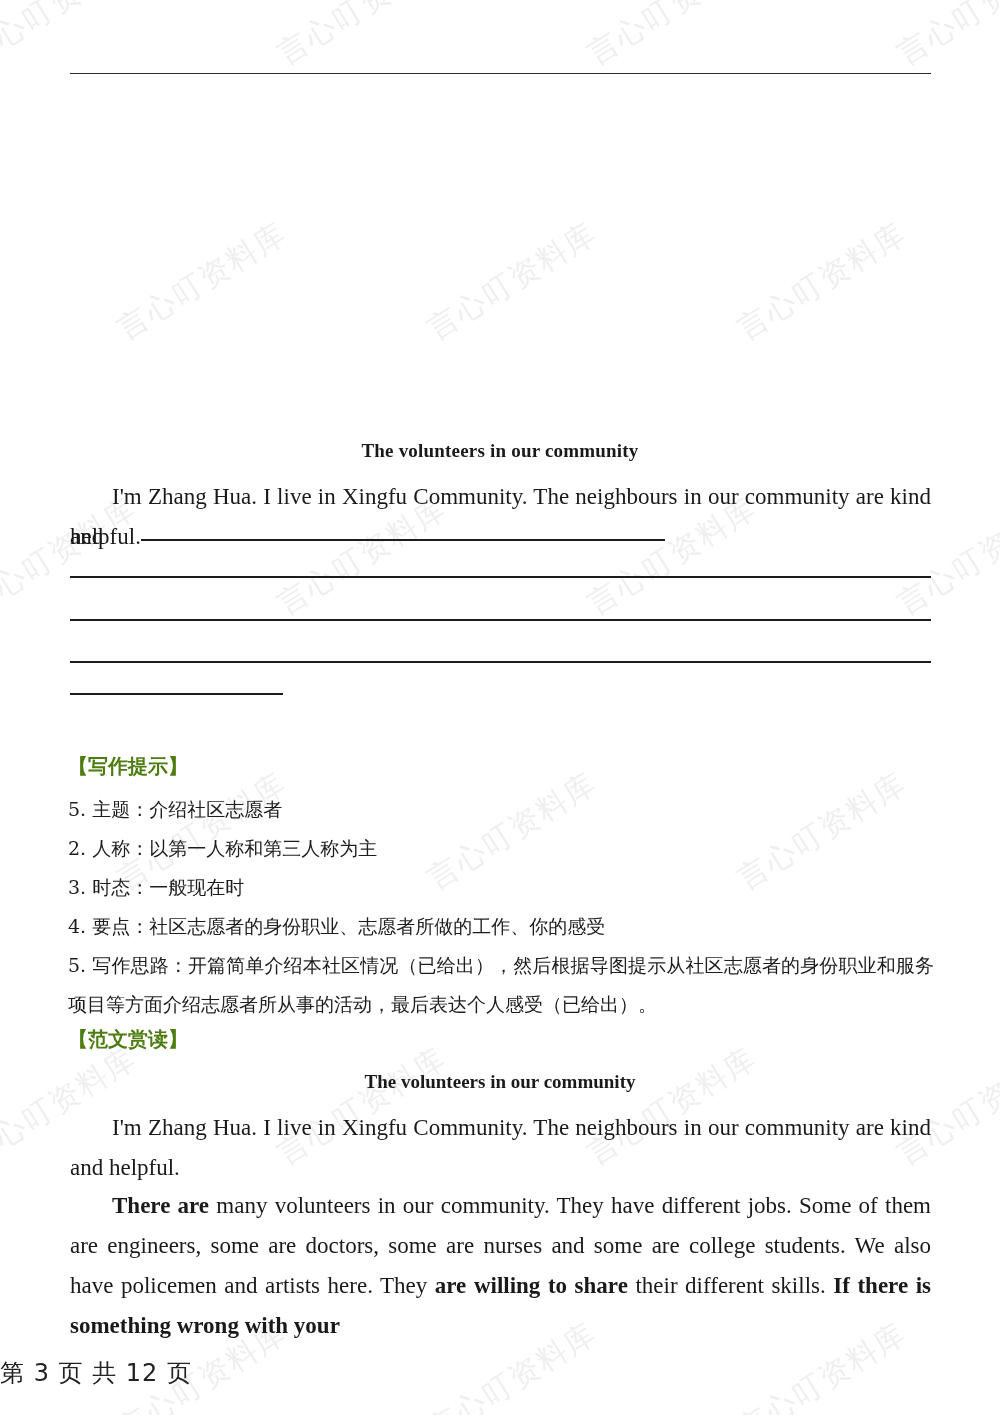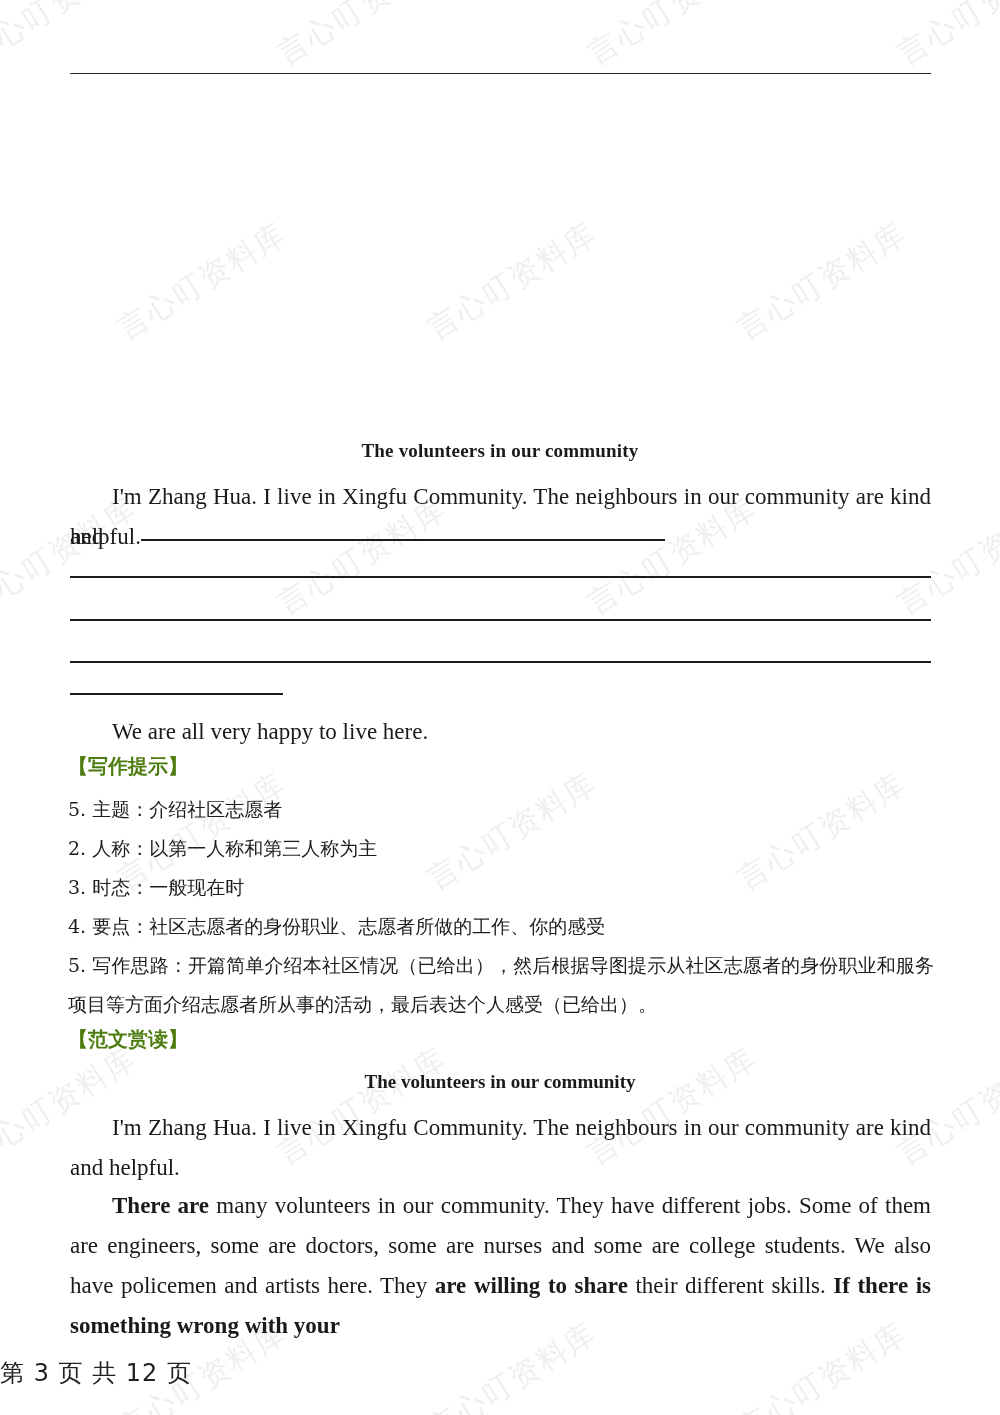--- a/index.html
+++ b/index.html
@@ -175,23 +175,20 @@
 
   <div class="para" style="top:517px;">
     <span>helpful.</span><span class="inline-rule" style="width:524px;"></span>
   </div>
 
   <div class="ansline" style="left:70px; top:576px; width:861px;"></div>
   <div class="ansline" style="left:70px; top:619px; width:861px;"></div>
   <div class="ansline" style="left:70px; top:661px; width:861px;"></div>
   <div class="ansline" style="left:70px; top:693px; width:213px;"></div>
 
-  <div class="para" style="top:712px;">
-    <span class="indent"></span><span>We are all very happy to live here.</span>
-  </div>
 
   <div class="cn-head" style="top:753px;">【写作提示】</div>
 
   <div class="cn-item" style="top:790px;">5. 主题：介绍社区志愿者</div>
   <div class="cn-item" style="top:829px;">2. 人称：以第一人称和第三人称为主</div>
   <div class="cn-item" style="top:868px;">3. 时态：一般现在时</div>
   <div class="cn-item" style="top:907px;">4. 要点：社区志愿者的身份职业、志愿者所做的工作、你的感受</div>
   <div class="cn-item" style="top:946px;">5. 写作思路：开篇简单介绍本社区情况（已给出），然后根据导图提示从社区志愿者的身份职业和服务项目等方面介绍志愿者所从事的活动，最后表达个人感受（已给出）。</div>
 
   <div class="cn-head" style="top:1026px;">【范文赏读】</div>

